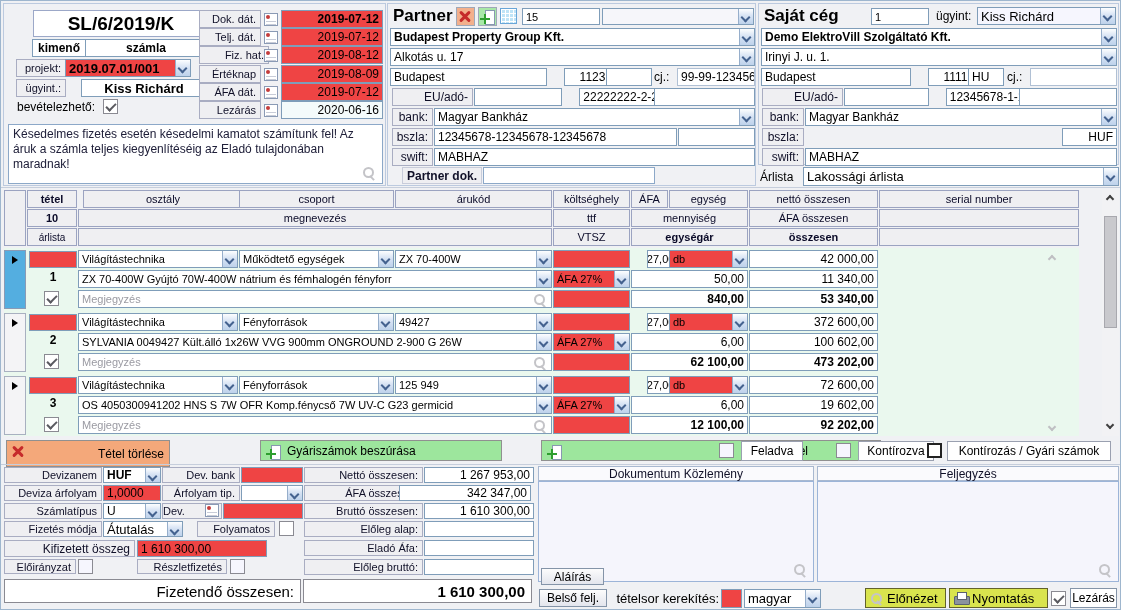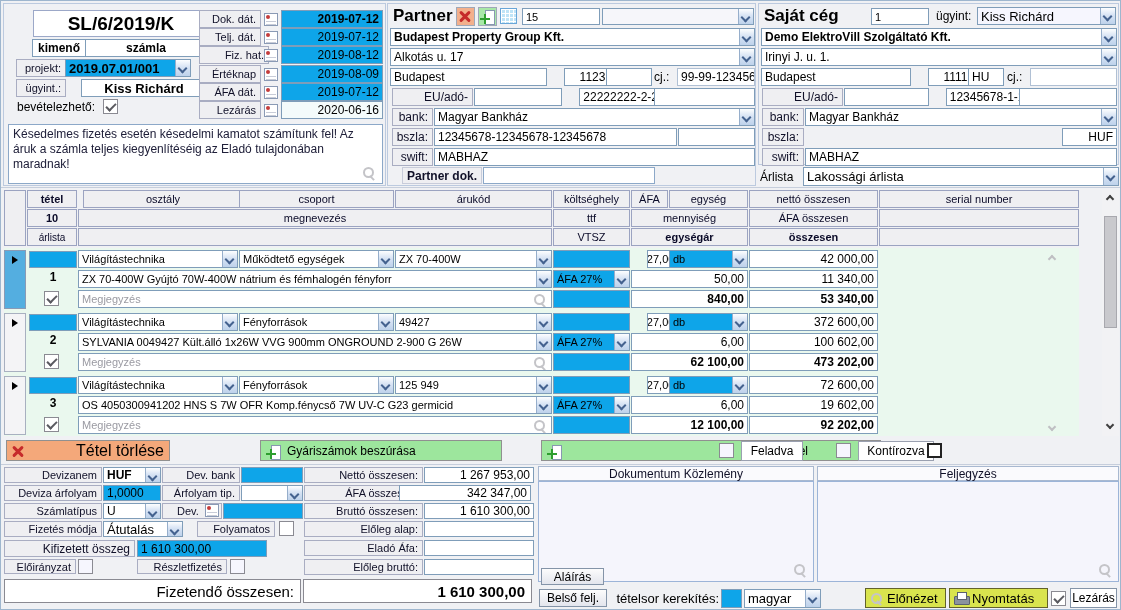--- a/index.html
+++ b/index.html
@@ -1,21 +1,21 @@
 <!DOCTYPE html>
 <html><head>
 <meta charset="utf-8">
 <style>
 * { margin:0; padding:0; box-sizing:border-box; }
 body { font-family:"Liberation Sans","DejaVu Sans",sans-serif; background:#D8D8D8; }
 .page { position:relative; width:1121px; height:610px; background:#F0F1F4; border:1px solid #9EB6CE; overflow:hidden; font-size:11px; color:#000; }
 .abs { position:absolute; }
 .panel { position:absolute; border:1px solid #BCCADF; background:#F0F1F4; }
 .fld { position:absolute; border:1px solid #7F9DB9; background:#fff; display:flex; align-items:center; padding:0 3px; height:18px; overflow:hidden; white-space:nowrap; }
-.lav { background:#0ea5e9; }
+.lav { background:#ef4444; }
 .rt { justify-content:flex-end; }
 .ctr { justify-content:center;margin-left:16px; }
 .b { font-weight:bold; }
 .f12 { font-size:12px; } .f13 { font-size:13px; } .f10 { font-size:10px; }
 .lbl { position:absolute; border:1px solid #A9ADC2; background:#EFEFF2; display:flex; align-items:center; justify-content:flex-end; padding:0 4px; height:18px; white-space:nowrap; color:#101028; }
 .txt { position:absolute; display:flex; align-items:center; white-space:nowrap; }
 .combo { padding-right:17px; }
 .dd { position:absolute; right:0; top:0; bottom:0; width:15px; background:linear-gradient(#FDFEFF,#D7E3F4 45%,#BED2EB); border-left:1px solid #96AECB; }
 .dd::after { content:""; position:absolute; left:3px; top:5px; width:5px; height:5px; border-right:2px solid #44628F; border-bottom:2px solid #44628F; transform:rotate(45deg); }
 .chk { position:absolute; width:15px; height:15px; background:#fff; border:1px solid #8A8A92; }
@@ -345,37 +345,38 @@
     </div>
 
     <div class="abs" style="left:1101px;top:2px;width:17px;height:246px;background:#F2F2F4">
       <span class="chv up" style="left:5px;top:6px"></span>
       <div class="abs" style="left:2px;top:26px;width:13px;height:112px;background:#C9C9CD;border:1px solid #A8A8AE"></div>
       <span class="chv down" style="left:5px;top:232px"></span>
     </div>
   </div>
 
   <div class="abs" style="left:0;top:438px;width:1121px;height:25px">
-    <div class="abs" style="left:5px;top:1px;width:164px;height:21px;background:#F4A87A;border:1px solid #909090;display:flex;align-items:center;justify-content:flex-end;padding-right:5px;font-size:16px">
+    <div class="abs" style="left:5px;top:1px;width:164px;height:27px;background:#F4A87A;border:1px solid #909090;display:flex;align-items:center;justify-content:flex-end;padding-right:5px;font-size:12px">
       <span class="xicon" style="left:3px;top:2px"></span>
       <span>Tétel törlése</span>
     </div>
     <div class="abs" style="left:259px;top:1px;width:242px;height:21px;background:#9DE69D;border:1px solid #909090;display:flex;align-items:center;padding-left:26px;font-size:12px">
       <span class="plusicon" style="left:5px;top:3px"></span>
       <span>Gyáriszámok beszúrása</span>
     </div>
     <div class="abs" style="left:540px;top:1px;width:340px;height:21px;background:#9DE69D;border:1px solid #909090;display:flex;align-items:center;justify-content:flex-end;padding-right:72px;font-size:12px">
       <span class="plusicon" style="left:5px;top:3px"></span>
       <span>Új tétel</span>
     </div>
     <span class="chk" style="left:718px;top:4px;background:#F6F6FE"></span>
     <div class="abs" style="left:740px;top:2px;width:62px;height:20px;background:#fff;border:1px solid #9AA0B0;display:flex;align-items:center;justify-content:center;font-size:12px">Feladva</div>
     <span class="chk" style="left:835px;top:4px;background:#F6F6FE"></span>
     <div class="abs" style="left:857px;top:2px;width:76px;height:20px;background:#fff;border:1px solid #9AA0B0;display:flex;align-items:center;justify-content:center;font-size:12px">Kontírozva</div>
     <span class="chk" style="left:926px;top:4px;border:2px solid #222"></span>
+    <div class="abs" style="left:946px;top:2px;width:164px;height:20px;background:#fff;border:1px solid #9AA0B0;display:flex;align-items:center;justify-content:center;font-size:12px">Kontírozás / Gyári számok</div>
   </div>
 
   <div class="abs" style="left:0;top:463px;width:1121px;height:147px;border-top:1px solid #C6CEDC">
 
     <div class="lbl" style="left:3px;top:2px;width:98px;height:16px">Devizanem</div>
     <div class="fld combo" style="left:102px;top:2px;width:58px;height:16px">
         <span class="b f12">HUF</span>
         <span class="dd"></span>
       </div>
     <div class="lbl" style="left:161px;top:2px;width:78px;height:16px">Dev. bank</div>
@@ -385,21 +386,21 @@
     <div class="lbl" style="left:161px;top:20px;width:78px;height:16px">Árfolyam tip.</div>
     <div class="fld combo" style="left:240px;top:20px;width:62px;height:16px">
         <span></span>
         <span class="dd"></span>
       </div>
     <div class="lbl" style="left:3px;top:38px;width:98px;height:16px">Számlatípus</div>
     <div class="fld combo f12" style="left:102px;top:38px;width:58px;height:16px">
         <span>U</span>
         <span class="dd"></span>
       </div>
-    <div class="lbl" style="left:161px;top:38px;width:60px;height:16px;justify-content:flex-start;padding-left:14px">Dev.</div>
+    <div class="lbl" style="left:161px;top:38px;width:60px;height:16px;justify-content:flex-start;padding-left:0">Dev.</div>
     <span class="cal" style="left:204px;top:39px"></span>
     <div class="fld lav" style="left:222px;top:38px;width:80px;height:16px"></div>
     <div class="lbl" style="left:3px;top:56px;width:98px;height:16px">Fizetés módja</div>
     <div class="fld combo f13" style="left:102px;top:56px;width:80px;height:16px">
         <span>Átutalás</span>
         <span class="dd"></span>
       </div>
     <div class="lbl" style="left:196px;top:56px;width:78px;height:16px">Folyamatos</div>
     <span class="chk" style="left:278px;top:56px"></span>
     <div class="lbl f12" style="left:3px;top:75px;width:131px;height:17px">Kifizetett összeg</div>

